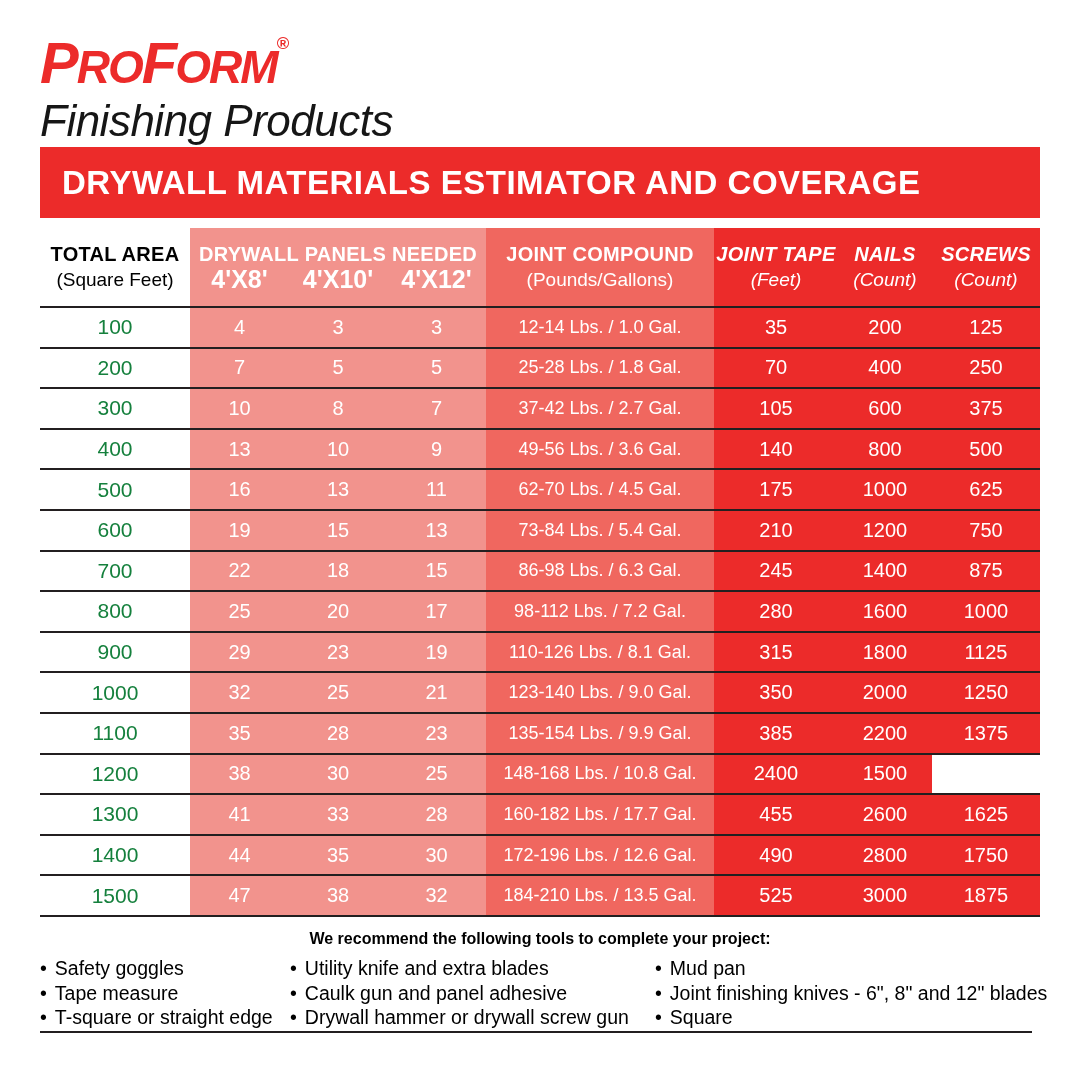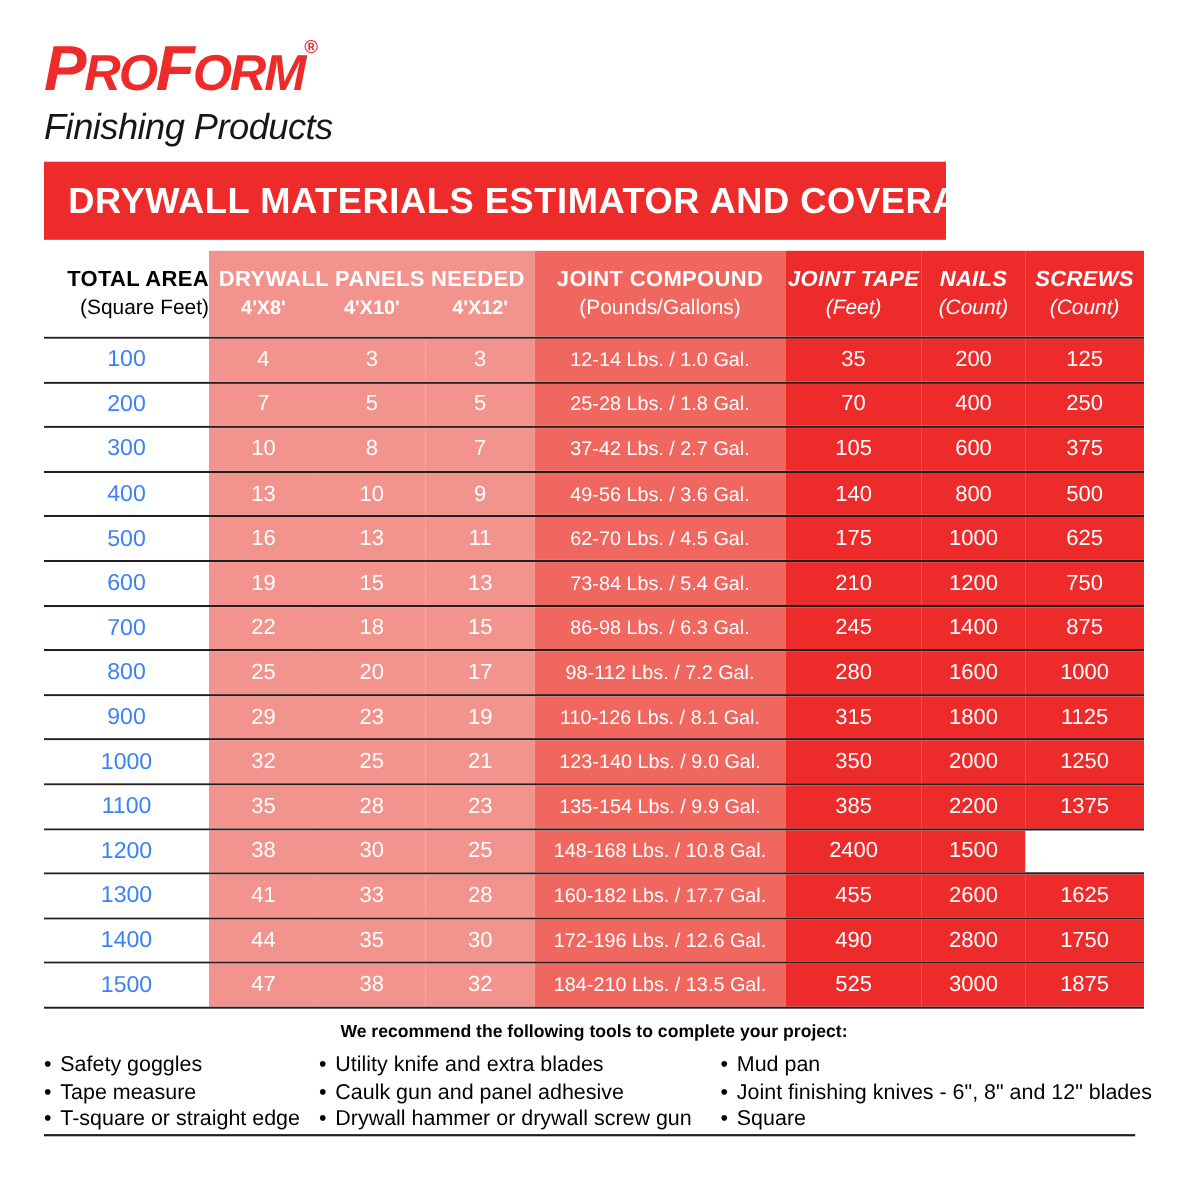--- a/index.html
+++ b/index.html
@@ -9,48 +9,48 @@
   html,body{margin:0;padding:0;background:#ffffff;}
   .page{position:relative;width:1080px;height:1080px;background:#ffffff;overflow:hidden;
         font-family:"Liberation Sans",sans-serif;color:var(--ink);}
 
   
   .logo{position:absolute;left:40px;top:34px;}
   .logo-word{color:var(--red);font-style:italic;font-weight:800;line-height:1;letter-spacing:-2px;white-space:nowrap;}
   .logo-word .lg{font-size:58px;}
   .logo-word .sm{font-size:46px;}
   .logo-word .reg{font-size:17px;letter-spacing:0;vertical-align:34px;}
-  .logo-sub{font-size:33px;font-style:italic;font-weight:500;color:#161616;margin-top:4px;letter-spacing:-0.5px;}
-
-  
-  .banner{position:absolute;left:40px;top:147px;width:820px;height:71px;background:var(--red);
+  .logo-sub{font-size:44px;font-style:italic;font-weight:500;color:#161616;margin-top:4px;letter-spacing:-0.5px;}
+
+  
+  .banner{position:absolute;left:40px;top:147px;width:1000px;height:71px;background:var(--red);
           display:flex;align-items:center;padding-left:22px;}
   .banner span{color:#ffffff;font-weight:700;font-size:33px;letter-spacing:0.5px;white-space:nowrap;}
 
   
   .table{position:absolute;left:40px;top:228px;width:1000px;}
   .thead{display:grid;grid-template-columns:150px 296px 228px 124px 94px 108px;height:80px;
          border-bottom:2px solid var(--line);}
   .th{display:flex;flex-direction:column;justify-content:center;align-items:center;text-align:center;
       color:#ffffff;line-height:25px;}
   .th .t1{font-weight:700;font-size:20px;letter-spacing:0.3px;}
   .th .t2{font-weight:400;font-size:19px;}
-  .th-area{background:#ffffff;color:#000000;align-items:flex-end;}
+  .th-area{background:#ffffff;color:#000000;}
   .th-panels{background:var(--pink);}
   .th-comp{background:var(--salmon);}
   .th-red{background:var(--red);font-style:italic;}
   .sizes{display:grid;grid-template-columns:99px 98px 99px;width:100%;}
-  .sizes span{font-weight:700;font-size:18px;text-align:center;}
+  .sizes span{font-weight:700;font-size:25px;text-align:center;}
 
   .tbody{width:1000px;}
   .trow{display:grid;grid-template-columns:150px 99px 98px 99px 228px 124px 94px 108px;
         height:40.6px;border-bottom:2px solid var(--line);align-items:center;}
   .cell{display:flex;align-items:center;justify-content:center;height:100%;
         font-size:20px;color:#ffffff;white-space:nowrap;}
-  .c-area{background:#ffffff;color:#3b82f6;font-weight:500;font-size:21px;}
+  .c-area{background:#ffffff;color:#15803d;font-weight:500;font-size:21px;}
   .c-pink{background:var(--pink);}
   .c-comp{background:var(--salmon);font-size:18px;}
   .c-red{background:var(--red);}
 
   
   .footer-title{position:absolute;left:40px;top:930px;width:1000px;text-align:center;
                 font-weight:700;font-size:16px;color:#000000;}
   .tools{position:absolute;left:40px;top:956px;width:1000px;display:flex;}
   .tool-col{list-style:none;margin:0;padding:0;}
   .tool-col li{font-size:19.5px;line-height:24.5px;color:#000000;white-space:nowrap;}

